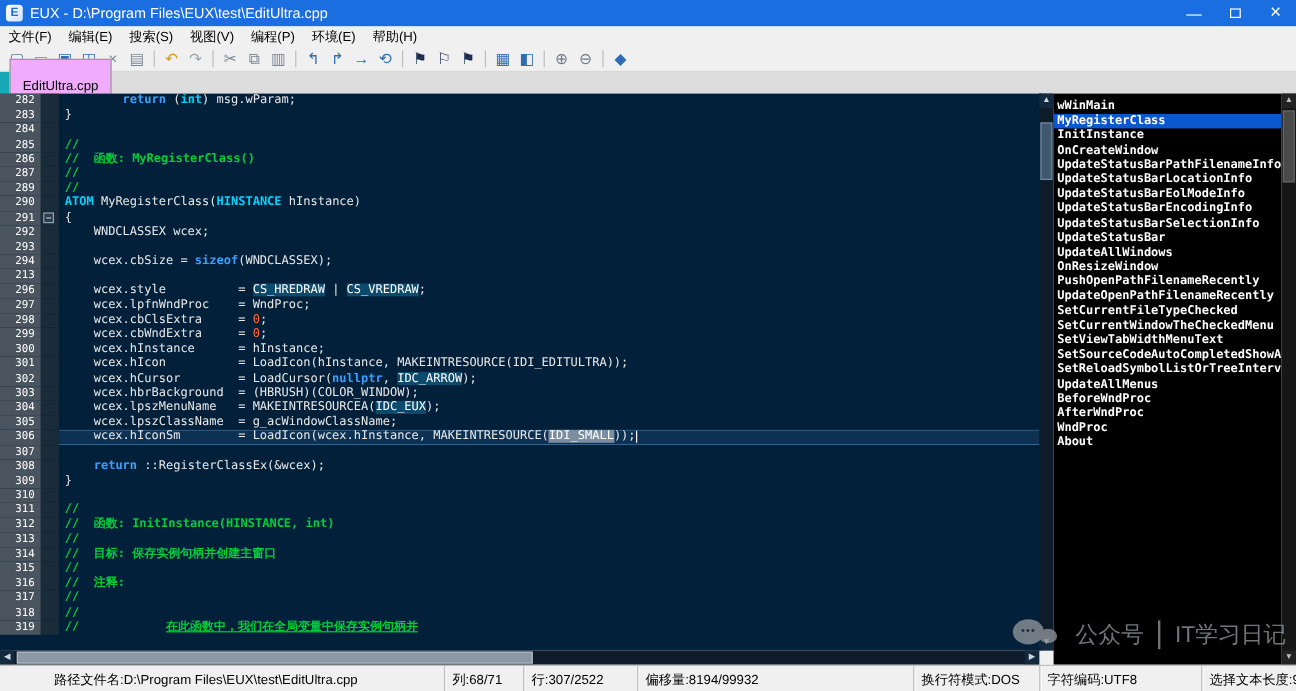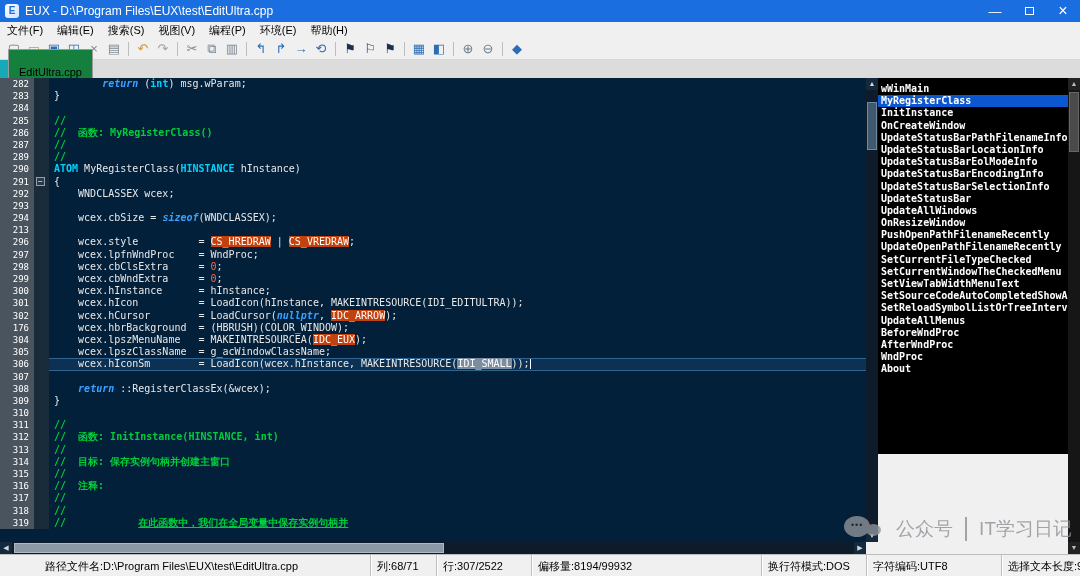--- a/index.html
+++ b/index.html
@@ -26,59 +26,59 @@
   .toolbar { position:absolute; top:39px; left:0; width:1080px; height:21px; background:#f0f0f0;
              border-bottom:1px solid #d9d9d9; display:flex; align-items:center; padding-left:4px; }
   .tb-btn { width:18px; height:18px; margin:0 1px; display:flex; align-items:center; justify-content:center;
             font-size:13px; line-height:18px; }
   .tb-sep { width:1px; height:14px; background:#bdbdbd; margin:0 4px; }
 
   
   .tabbar { position:absolute; top:60px; left:0; width:1080px; height:18px; background:#dcdcdc;
             display:flex; align-items:flex-end; }
   .tab-list-btn { width:8px; height:18px; background:#17a9b8; }
-  .tab { height:18px; background:#15803d; border:1px solid #9a9a9a; border-bottom:none;
+  .tab { height:18px; background:#f0abfc; border:1px solid #9a9a9a; border-bottom:none;
          padding:14px 10px; font-size:11px; line-height:17px; color:#000; white-space:nowrap; }
 
   
   .editor { position:absolute; top:78px; left:0; width:868px; height:464px; background:#02203a; overflow:hidden; }
   .code-line { display:flex; height:12.2px; line-height:12.2px; font-family:"DejaVu Sans Mono", monospace; font-size:10px; }
   .gutter { flex:0 0 34px; background:#4a545e; color:#ffffff; font-size:9px; text-align:right;
             padding-right:5px; line-height:12.2px; }
   .foldcol { flex:0 0 15px; background:#1a2b3a; position:relative; }
   .foldbox { position:absolute; left:2px; top:1px; width:9px; height:9px; border:1px solid #8fa0ae;
              background:#2b3b49; color:#dfe8ef; font-size:8px; line-height:7px; text-align:center; }
   .code-text { flex:1; white-space:pre; color:#e8e8e8; padding-left:5px; overflow:hidden; }
   .code-line.current .code-text { background:#0d3153; box-shadow:inset 0 1px 0 #2f6390, inset 0 -1px 0 #2f6390; }
   .tk-p  { color:#e8e8e8; }
-  .tk-k  { color:#3aa0ff; font-weight:bold;font-style:italic; }
+  .tk-k  { color:#3aa0ff; font-weight:bold; }
   .tk-t  { color:#00d2ff; font-weight:bold; }
   .tk-c  { color:#00cd3a; font-weight:bold; }
   .tk-cu { color:#00cd3a; font-weight:bold; text-decoration:underline; }
   .tk-n  { color:#ff6a3d; }
-  .tk-m  { color:#ffffff; background:#c2410c; }
+  .tk-m  { color:#ffffff; background:#0c4a6e; }
   .tk-s  { color:#ffffff; background:#7d8da0; }
   .caret { display:inline-block; width:1px; height:10px; background:#ffffff; vertical-align:middle; }
 
   
   .vscroll { position:absolute; top:78px; left:866px; width:12px; height:464px; background:#0d1b2a; }
   .vscroll .arrow { position:absolute; left:0; width:12px; height:12px; color:#cfd8e0; font-size:7px;
                     text-align:center; line-height:12px; background:#13293d; }
   .vscroll .up { top:0; } .vscroll .down { bottom:0; }
   .vscroll .thumb { position:absolute; left:1px; top:24px; width:10px; height:48px; background:#41596f; border:1px solid #6d8aa2; }
 
   
   .hscroll { position:absolute; top:542px; left:0; width:866px; height:12px; background:#0d1b2a; }
   .hscroll .arrow { position:absolute; top:0; width:12px; height:12px; color:#cfd8e0; font-size:7px;
                     text-align:center; line-height:12px; background:#13293d; }
   .hscroll .left { left:0; } .hscroll .right { right:0; }
   .hscroll .thumb { position:absolute; top:1px; left:14px; width:430px; height:10px; background:#8b99a7; border:1px solid #aeb9c4; }
 
   
-  .panel { position:absolute; top:78px; left:878px; width:190px; height:376px; background:#000000;
+  .panel { position:absolute; top:78px; left:878px; width:190px; height:476px; background:#000000;
            overflow:hidden; padding-top:5px; }
   .fn-item { height:12.2px; line-height:12.2px; font-family:"DejaVu Sans Mono", monospace; font-size:10px;
              font-weight:bold; color:#ffffff; padding-left:3px; white-space:nowrap; overflow:hidden; }
   .fn-item.selected { background:#0b57d0; }
   .pscroll { position:absolute; top:78px; left:1068px; width:12px; height:476px; background:#161616; }
   .pscroll .arrow { position:absolute; left:0; width:12px; height:12px; color:#bbbbbb; font-size:7px;
                     text-align:center; line-height:12px; background:#222222; }
   .pscroll .up { top:0; } .pscroll .down { bottom:0; }
   .pscroll .thumb { position:absolute; left:1px; top:14px; width:10px; height:60px; background:#4a4a4a; border:1px solid #666; }
 
@@ -263,21 +263,21 @@
         <span class="gutter">301</span>
         <span class="foldcol"></span>
         <span class="code-text"><span class="tk-p">    wcex.hIcon          = LoadIcon(hInstance, MAKEINTRESOURCE(IDI_EDITULTRA));</span></span>
       </div>
       <div class="code-line">
         <span class="gutter">302</span>
         <span class="foldcol"></span>
         <span class="code-text"><span class="tk-p">    wcex.hCursor        = LoadCursor(</span><span class="tk-k">nullptr</span><span class="tk-p">, </span><span class="tk-m">IDC_ARROW</span><span class="tk-p">);</span></span>
       </div>
       <div class="code-line">
-        <span class="gutter">176</span>
+        <span class="gutter">303</span>
         <span class="foldcol"></span>
         <span class="code-text"><span class="tk-p">    wcex.hbrBackground  = (HBRUSH)(COLOR_WINDOW);</span></span>
       </div>
       <div class="code-line">
         <span class="gutter">304</span>
         <span class="foldcol"></span>
         <span class="code-text"><span class="tk-p">    wcex.lpszMenuName   = MAKEINTRESOURCEA(</span><span class="tk-m">IDC_EUX</span><span class="tk-p">);</span></span>
       </div>
       <div class="code-line">
         <span class="gutter">305</span>

